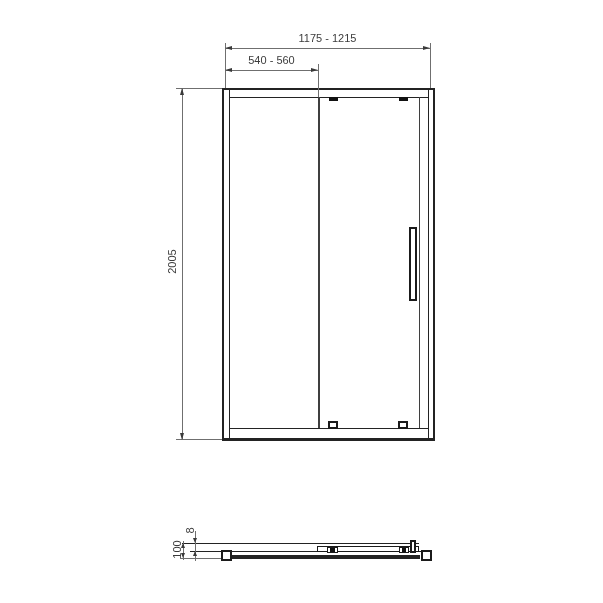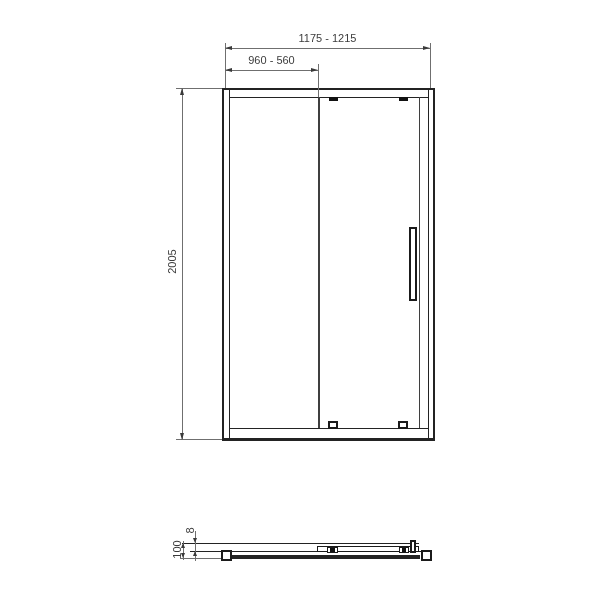--- a/index.html
+++ b/index.html
@@ -55,21 +55,21 @@
     <div class="dln" style="left:225px;top:43px;width:1px;height:45px;"></div>
     <div class="dln" style="left:430px;top:43px;width:1px;height:45px;"></div>
     <div class="dln" style="left:225px;top:48px;width:205px;height:1px;"></div>
     <div class="arr arr-l" style="left:225px;top:46px;"></div>
     <div class="arr arr-r" style="left:423px;top:46px;"></div>
     <div class="lbl" style="left:225px;top:33px;width:205px;">1175 - 1215</div>
 
     <div class="dln" style="left:225px;top:70px;width:93px;height:1px;"></div>
     <div class="arr arr-l" style="left:225px;top:68px;"></div>
     <div class="arr arr-r" style="left:311px;top:68px;"></div>
-    <div class="lbl" style="left:225px;top:55px;width:93px;">960 - 560</div>
+    <div class="lbl" style="left:225px;top:55px;width:93px;">540 - 560</div>
 
     <div class="dln" style="left:176px;top:88px;width:46px;height:1px;"></div>
     <div class="dln" style="left:176px;top:439px;width:46px;height:1px;"></div>
     <div class="dln" style="left:182px;top:88px;width:1px;height:352px;"></div>
     <div class="arr arr-u" style="left:180px;top:88px;"></div>
     <div class="arr arr-d" style="left:180px;top:433px;"></div>
     <div class="lbl vlbl" style="left:158px;top:256px;width:28px;height:11px;">2005</div>
   </div>
 
   <div style="position:absolute;inset:0;">

